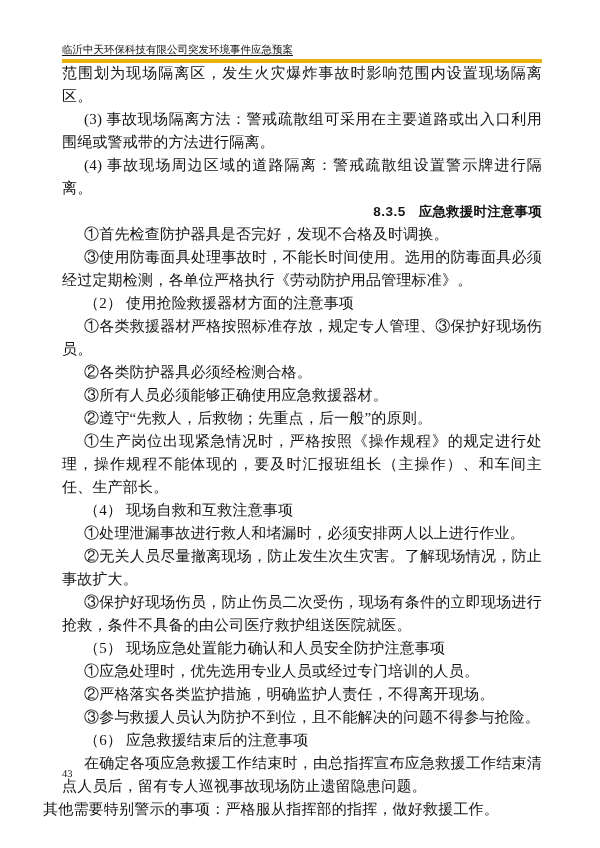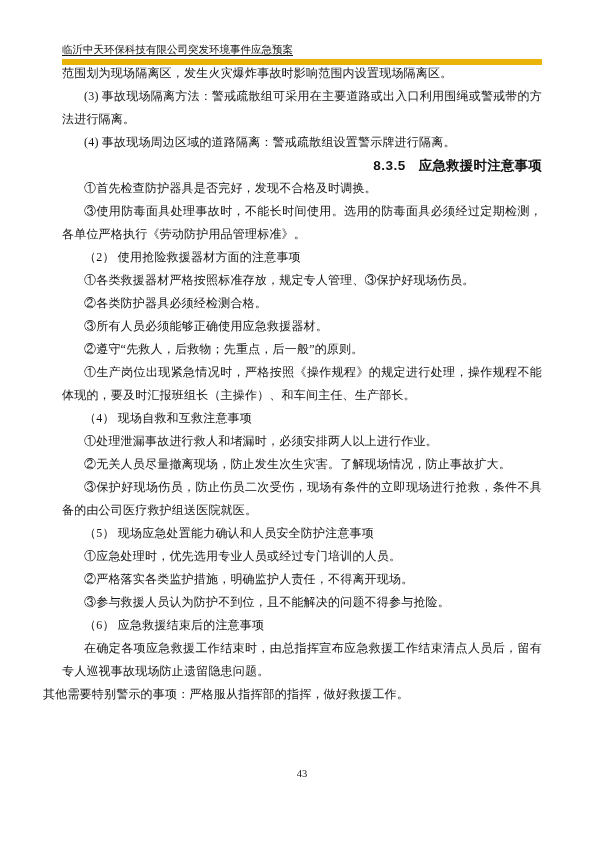--- a/index.html
+++ b/index.html
@@ -15,39 +15,39 @@
     background: #ffffff;
     overflow: hidden;
     font-family: "Liberation Serif", "DejaVu Serif", serif;
     color: #141414;
   }
   .page-header {
     position: absolute;
     left: 62px;
     top: 43px;
     width: 480px;
-    border-bottom: 6px solid #eab308;
+    border-bottom: 4px solid #eab308;
     padding-bottom: 3px;
     font-size: 10.5px;
     line-height: 13px;
     white-space: nowrap;
   }
   .header-title {
     text-decoration: underline;
     text-underline-offset: 2px;
   }
   .doc-body {
     position: absolute;
     left: 62px;
     top: 62px;
     width: 480px;
   }
   p.para {
     margin: 0;
-    font-size: 12px;
+    font-size: 15px;
     line-height: 23px;
     text-align: justify;
     letter-spacing: 0.2px;
     word-break: break-all;
   }
   p.plain  { text-indent: 0; }
   p.indent { text-indent: 22px; }
   p.hang   { margin-left: -19px; text-indent: 0; }
   p.heading {
     font-family: "Liberation Sans", "DejaVu Sans", sans-serif;
@@ -59,21 +59,21 @@
   .hnum {
     display: inline-block;
     margin-right: 13px;
     letter-spacing: 0.5px;
   }
   .page-footer {
     position: absolute;
     left: 62px;
     top: 767px;
     width: 480px;
-    text-align: center;
+    text-align: left;
     font-size: 10.5px;
     line-height: 14px;
   }
 </style>
 </head>
 <body>
 
 <div class="page">
 
   <div class="page-header">

